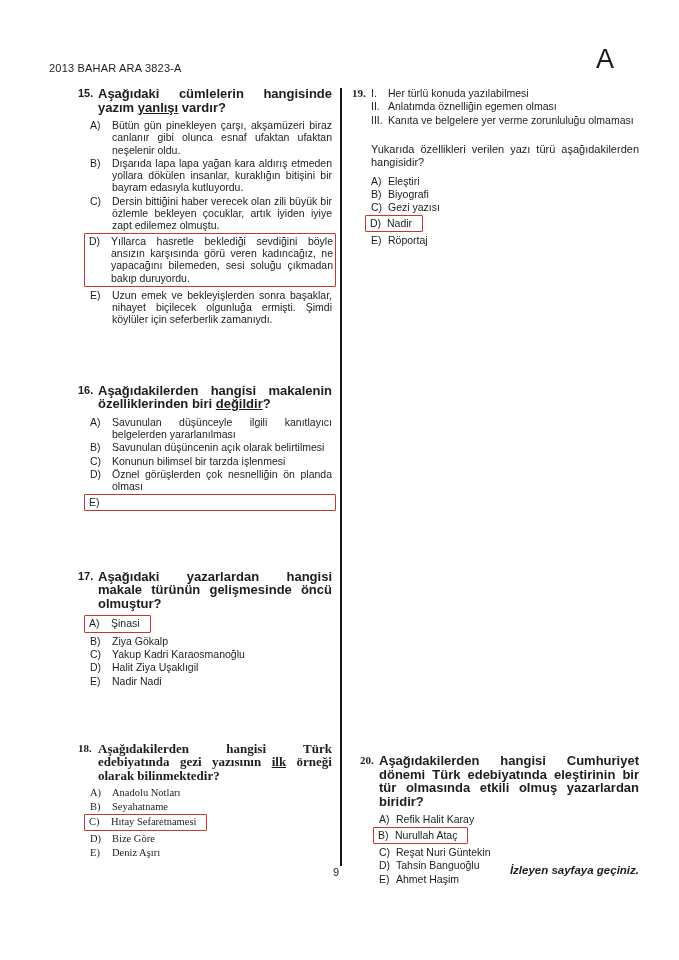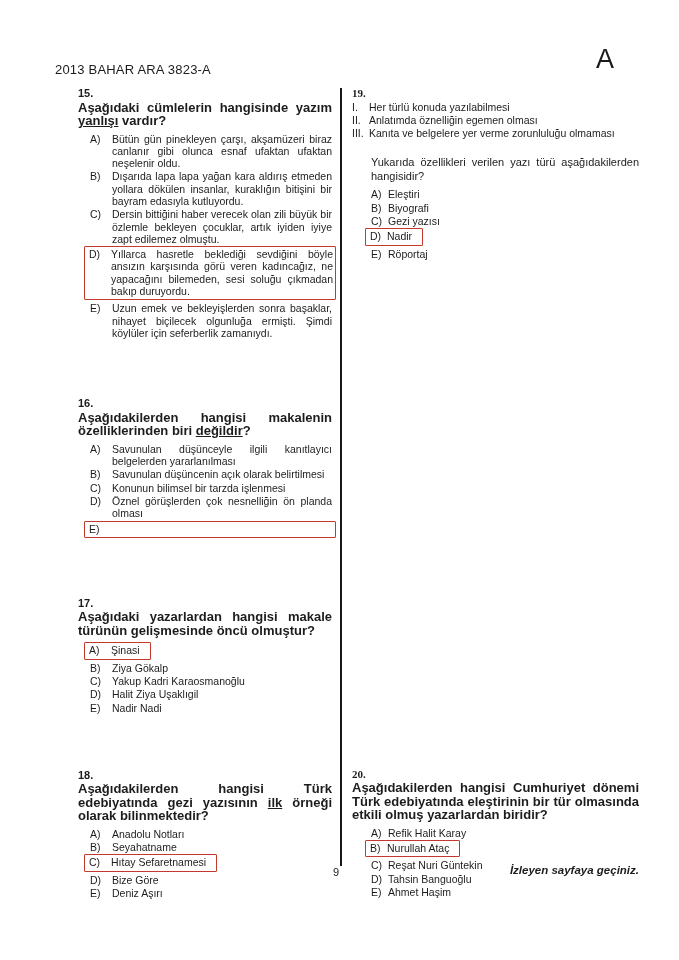--- a/index.html
+++ b/index.html
@@ -3,31 +3,31 @@
 <meta charset="utf-8">
 <style>
   html,body{margin:0;padding:0;background:#ffffff;}
   body{
     width:679px;height:960px;position:relative;overflow:hidden;
     font-family:"Liberation Sans",sans-serif;color:#1c1c1c;
     -webkit-font-smoothing:antialiased;
   }
   .page{position:absolute;inset:0;background:#fff;}
 
-  .header-code{position:absolute;left:55px;top:62px;font-size:13px;letter-spacing:.2px;}
+  .header-code{position:absolute;left:49px;top:62px;font-size:11px;letter-spacing:.2px;}
   .booklet-letter{position:absolute;left:596px;top:44px;font-size:27px;font-weight:400;}
 
   .divider{position:absolute;left:340px;top:88px;width:1.5px;height:778px;background:#161616;}
 
   .col{position:absolute;top:87px;}
   .col-left{left:78px;width:254px;}
   .col-right{left:352px;width:287px;}
 
   .question{margin:0;}
-  .qhead{display:flex;flex-direction:column;}
+  .qhead{display:flex;}
   .qnum{flex:none;width:20px;font-weight:bold;font-size:11px;line-height:13.5px;}
   .qnum.narrow{width:19px;font-family:Liberation Serif, serif;}
   .stem{flex:1;font-weight:bold;font-size:13px;line-height:13.5px;text-align:justify;}
   .stem .u{text-decoration:underline;}
 
   .options{margin-top:5px;padding-left:12px;}
   .col-right .options{padding-left:19px;}
   .option{display:flex;margin-bottom:1px;font-size:10.5px;line-height:12.3px;}
   .letter{flex:none;width:22px;}
   .col-right .letter{width:17px;}
@@ -41,22 +41,22 @@
   .option.boxed.fit .otext{flex:none;text-align:left;padding-right:8px;}
 
   .ritems{margin-top:0;padding-left:0;}
   .ritem{display:flex;font-size:10.5px;line-height:12.3px;margin-bottom:1px;}
   .rnum{flex:none;width:17px;}
   .rtext{flex:1;text-align:justify;}
   .stem2{margin-top:16px;margin-left:19px;font-weight:normal;font-size:11px;line-height:13.5px;text-align:justify;}
 
   .q16{margin-top:58px;}
   .q17{margin-top:59px;}
-  .q18{margin-top:55px;}
-  .q20{margin-top:508px;}
+  .q18{margin-top:55px;font-family:Liberation Serif, serif;}
+  .q20{margin-top:508px;margin-left:8px;}
 
   .page-number{position:absolute;left:333px;top:866px;font-size:11px;}
   .footer-note{position:absolute;right:40px;top:864px;font-size:11.5px;font-weight:bold;font-style:italic;}
 </style>
 </head>
 <body>
 
 <div class="page">
 
   <div class="header-code">2013 BAHAR ARA 3823-A</div>

